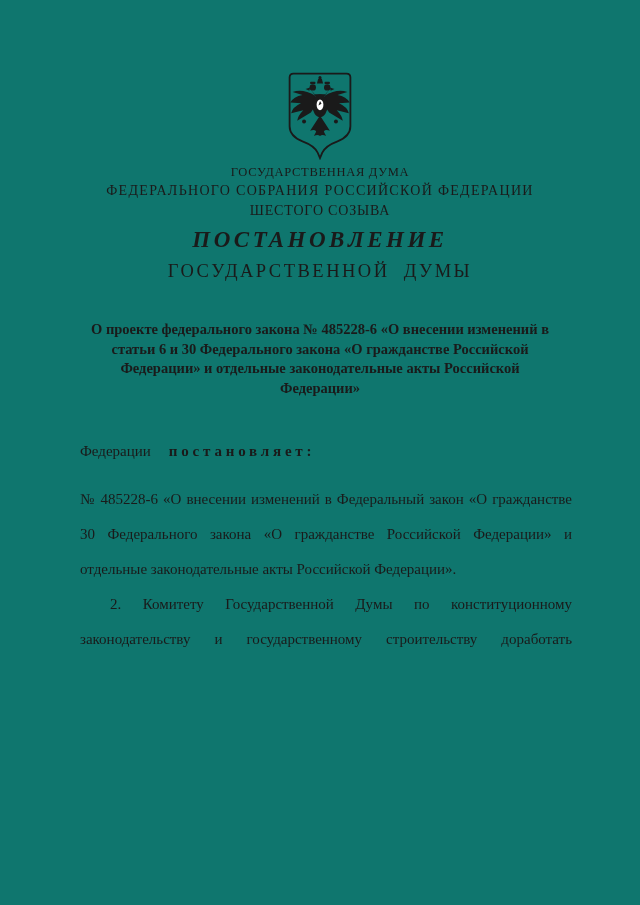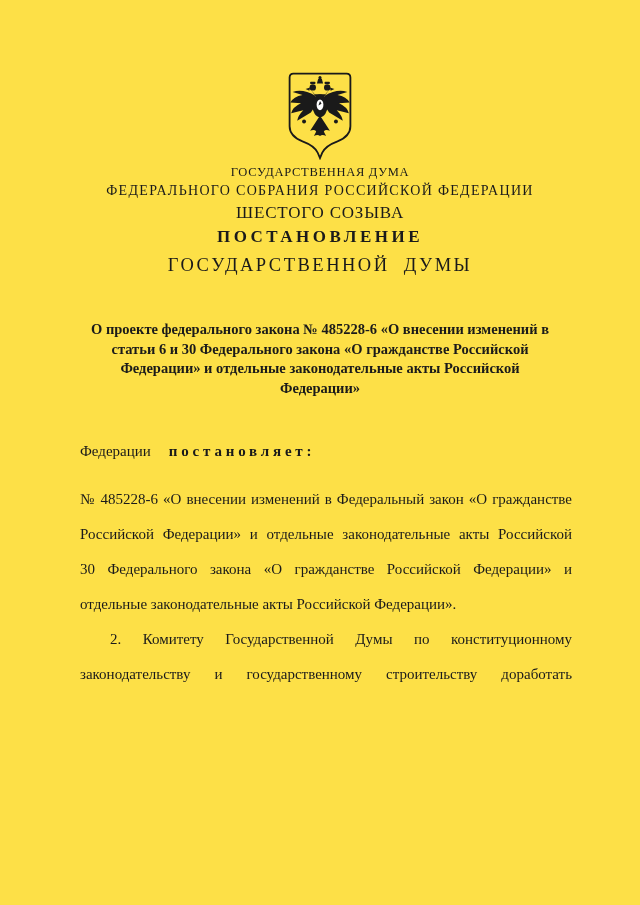--- a/index.html
+++ b/index.html
@@ -1,20 +1,20 @@
 <!DOCTYPE html>
 <html><head>
 <meta charset="utf-8">
 <style>
   html, body { margin: 0; padding: 0; background: #ffffff; }
   .page {
     position: relative;
     width: 640px;
     height: 905px;
-    background: #fde047;
+    background: #0f766e;
     font-family: "Liberation Serif", serif;
     color: #1a1a1a;
     overflow: hidden;
   }
   .emblem {
     position: absolute;
     top: 71px;
     left: 50%;
     transform: translateX(-50%);
     width: 76px;
@@ -22,29 +22,29 @@
   }
   .header {
     position: absolute;
     top: 165px;
     left: 0;
     width: 640px;
     text-align: center;
   }
   .h1 { font-size: 12.5px; letter-spacing: 0.7px; }
   .h2 { font-size: 14px;   letter-spacing: 1.3px; margin-top: 3px; }
-  .h3 { font-size: 17px; letter-spacing: 0.8px; margin-top: 4px; }
+  .h3 { font-size: 14px; letter-spacing: 0.8px; margin-top: 4px; }
   .title {
     position: absolute;
     top: 227px;
     left: 0;
     width: 640px;
     text-align: center;
   }
-  .t1 { font-size: 17px;   font-weight: bold; letter-spacing: 3.5px; }
+  .t1 { font-size: 23px;   font-weight: bold; letter-spacing: 3.5px; font-style: italic; }
   .t2 { font-size: 18.5px; letter-spacing: 2.5px; word-spacing: 7px; margin-top: 8px; }
   .subject {
     position: absolute;
     top: 320px;
     left: 70px;
     width: 500px;
     text-align: center;
     font-weight: bold;
     font-size: 14.5px;
     line-height: 19.5px;
@@ -120,21 +120,20 @@
   </div>
 
   <div class="docbody">
 
     <div class="para">
       <div class="line"><span>Федерации</span><span class="decree">постановляет:</span></div>
     </div>
 
     <div class="para gap">
       <div class="line just">№ 485228-6 «О внесении изменений в Федеральный закон «О гражданстве</div>
-      <div class="line just">Российской Федерации» и отдельные законодательные акты Российской</div>
       <div class="line just">30 Федерального закона «О гражданстве Российской Федерации» и</div>
       <div class="line">отдельные законодательные акты Российской Федерации».</div>
     </div>
 
     <div class="para">
       <div class="line just indent2">2. Комитету Государственной Думы по конституционному</div>
       <div class="line just">законодательству и государственному строительству доработать</div>
     </div>
 
   </div>

